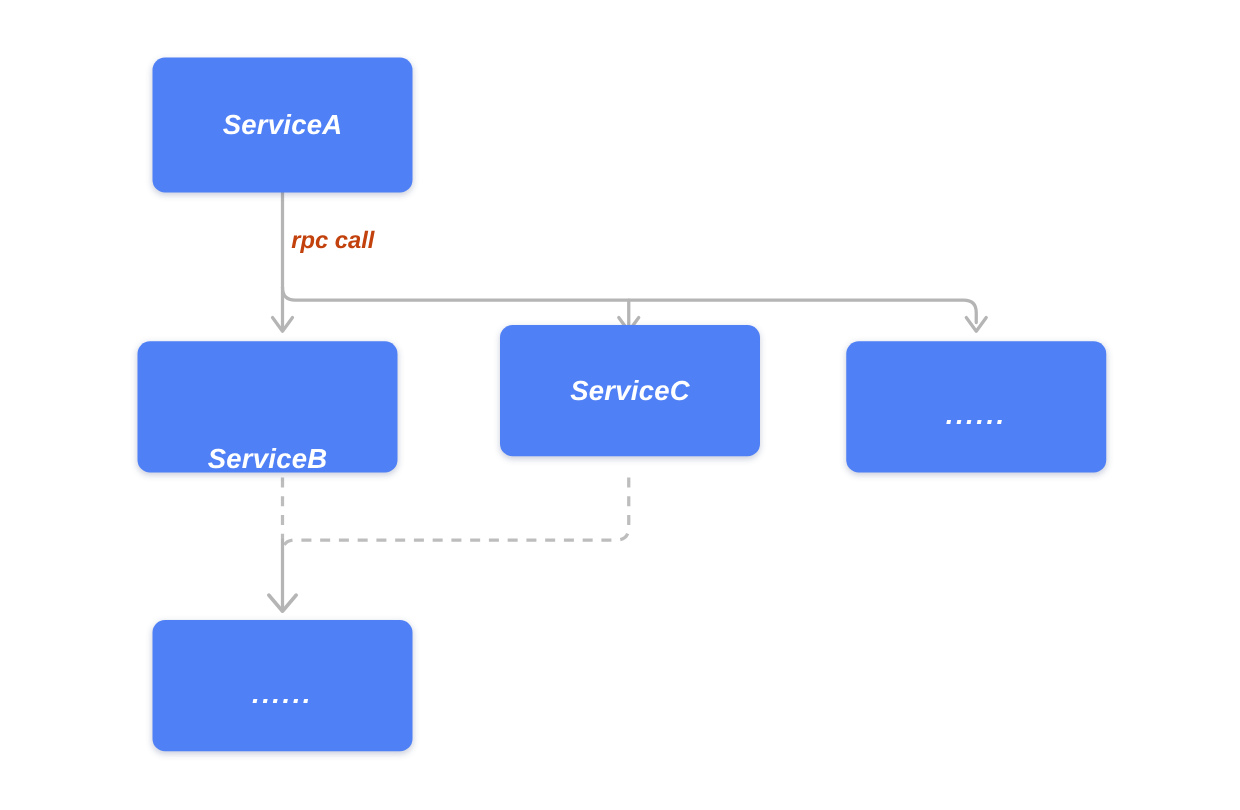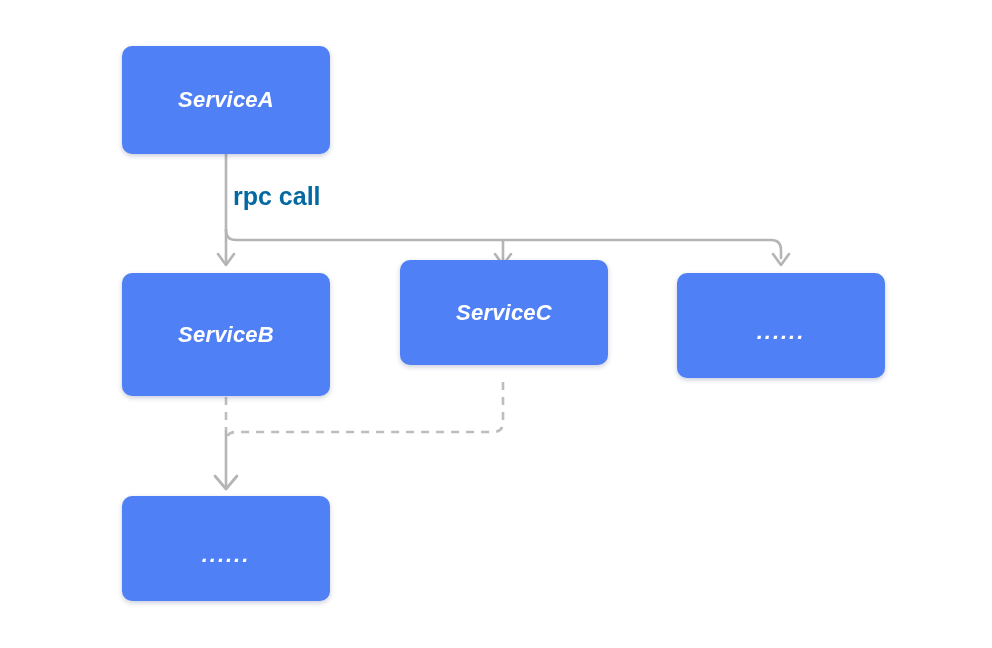--- a/index.html
+++ b/index.html
@@ -44,34 +44,35 @@
   .node-label {
     display: block;
     line-height: 1;
   }
   .node.dots .node-label {
     font-size: 22px;
     letter-spacing: 2px;
     transform: translateY(6px);
   }
   #node-a     { left: 122px; top: 46px;  width: 208px; height: 108px; }
-  #node-b     { left: 122px; top: 273px; width: 208px; height: 123px; }
+  #node-b     { left: 110px; top: 273px; width: 208px; height: 105px; align-items: flex-end; }
   #node-c     { left: 400px; top: 260px; width: 208px; height: 105px; }
   #node-more1 { left: 677px; top: 273px; width: 208px; height: 105px; }
   #node-more2 { left: 122px; top: 496px; width: 208px; height: 105px; }
 
   .edge-label {
     position: absolute;
     left: 233px;
     top: 182px;
-    font-size: 25px;
+    font-size: 19px;
     font-weight: bold;
-    color: #0369a1;
+    color: #c2410c;
     white-space: nowrap;
     user-select: none;
+    font-style: italic;
   }
 </style>
 </head>
 <body>
 
 <div id="canvas">
 
   <svg id="edges" viewBox="0 0 992 648" width="992" height="648" xmlns="http://www.w3.org/2000/svg">
     <defs>
       <marker id="arrowhead" viewBox="0 0 12 12" refX="6" refY="10" markerWidth="12" markerHeight="12" orient="auto-start-reverse" markerUnits="userSpaceOnUse">

